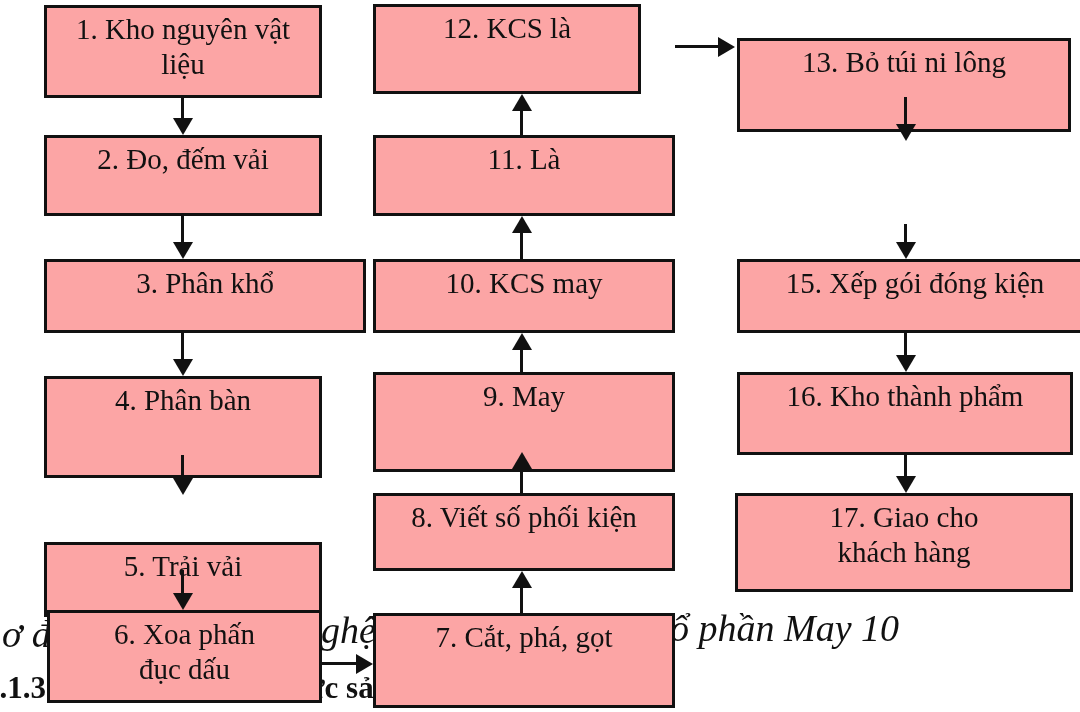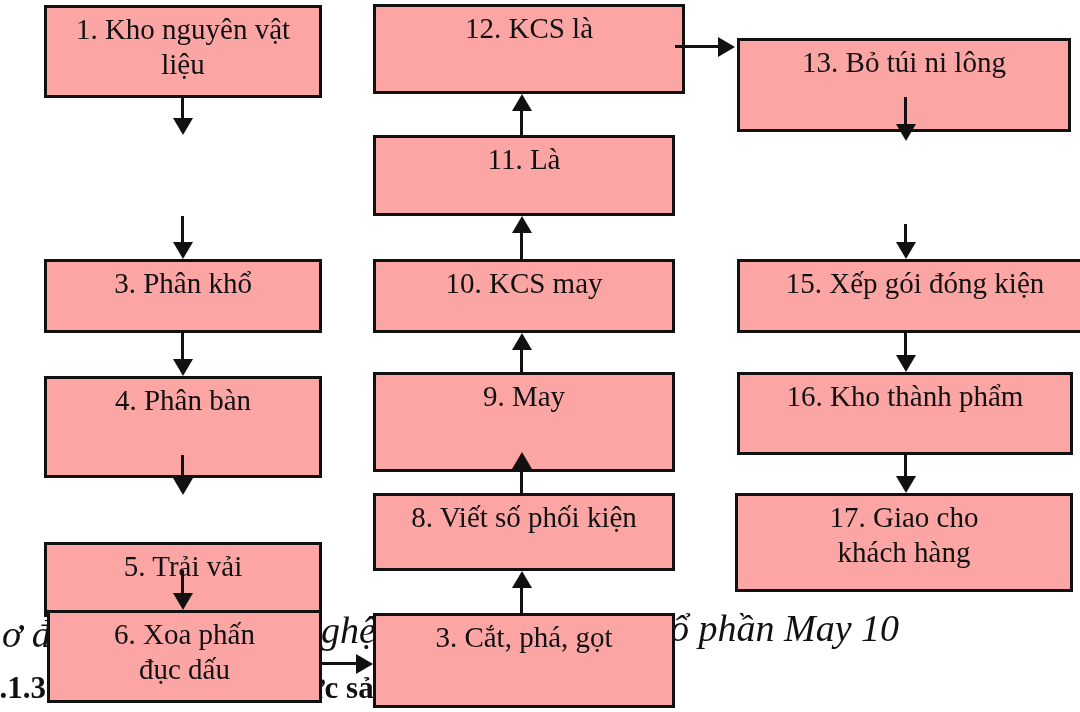--- a/index.html
+++ b/index.html
@@ -19,30 +19,30 @@
     border:3px solid #111;
     text-align:center;
     font-size:29px;
     line-height:1.22;
     padding-top:4px;
     white-space:pre-line;
     z-index:2;
   }
   .b1 {left:44px;  top:5px;   width:278px; height:93px;}
   .b2 {left:44px;  top:135px; width:278px; height:81px;}
-  .b3 {left:44px;  top:259px; width:278px; height:74px;}
+  .b3 {left:44px;  top:259px; width:322px; height:74px;}
   .b4 {left:44px;  top:376px; width:278px; height:102px;}
   .b5 {left:44px;  top:495px; width:278px; height:75px;margin-top:47px;}
   .b6 {left:47px;  top:610px; width:275px; height:93px;}
   .b7 {left:373px; top:613px; width:302px; height:95px;}
   .b8 {left:373px; top:493px; width:302px; height:78px;}
   .b9 {left:373px; top:372px; width:302px; height:100px;}
   .b10{left:373px; top:259px; width:302px; height:74px;}
   .b11{left:373px; top:135px; width:302px; height:81px;}
-  .b12{left:373px; top:4px;   width:312px; height:90px;}
+  .b12{left:373px; top:4px;   width:268px; height:90px;}
   .b13{left:737px; top:3px;   width:334px; height:94px;margin-top:35px;}
   .b14{left:739px; top:141px; width:332px; height:83px;}
   .b15{left:737px; top:259px; width:356px; height:74px;}
   .b16{left:737px; top:372px; width:336px; height:83px;}
   .b17{left:735px; top:493px; width:338px; height:99px;}
   
   .arrow{position:absolute;background:#111;z-index:3;}
   .av{width:3px;}
   .ah{height:3px;}
   .av::after,.ah::after{content:"";position:absolute;width:0;height:0;}
@@ -98,27 +98,28 @@
 <div id="canvas">
 
   <span class="frag ital f-left-ital">ơ đ</span>
   <span class="frag ital f-mid-ital">nghệ</span>
   <span class="frag ital f-right-ital">ổ phần May 10</span>
   <span class="frag bold f-left-bold">2.1.3</span>
   <span class="frag bold f-mid-bold">ức sả</span>
 
   <div class="box b1">1. Kho nguyên vật
 liệu</div>
+  <div class="box b2">2. Đo, đếm vải</div>
   <div class="box b3">3. Phân khổ</div>
   <div class="box b4">4. Phân bàn</div>
   <div class="box b5">5. Trải vải</div>
   <div class="box b6">6. Xoa phấn
 đục dấu</div>
 
-  <div class="box b7">3. Cắt, phá, gọt</div>
+  <div class="box b7">7. Cắt, phá, gọt</div>
   <div class="box b8">8. Viết số phối kiện</div>
   <div class="box b9">9. May</div>
   <div class="box b10">10. KCS may</div>
   <div class="box b11">11. Là</div>
   <div class="box b12">12. KCS là</div>
 
   <div class="box b13">13. Bỏ túi ni lông</div>
   <div class="box b15">15. Xếp gói đóng kiện</div>
   <div class="box b16">16. Kho thành phẩm</div>
   <div class="box b17">17. Giao cho

